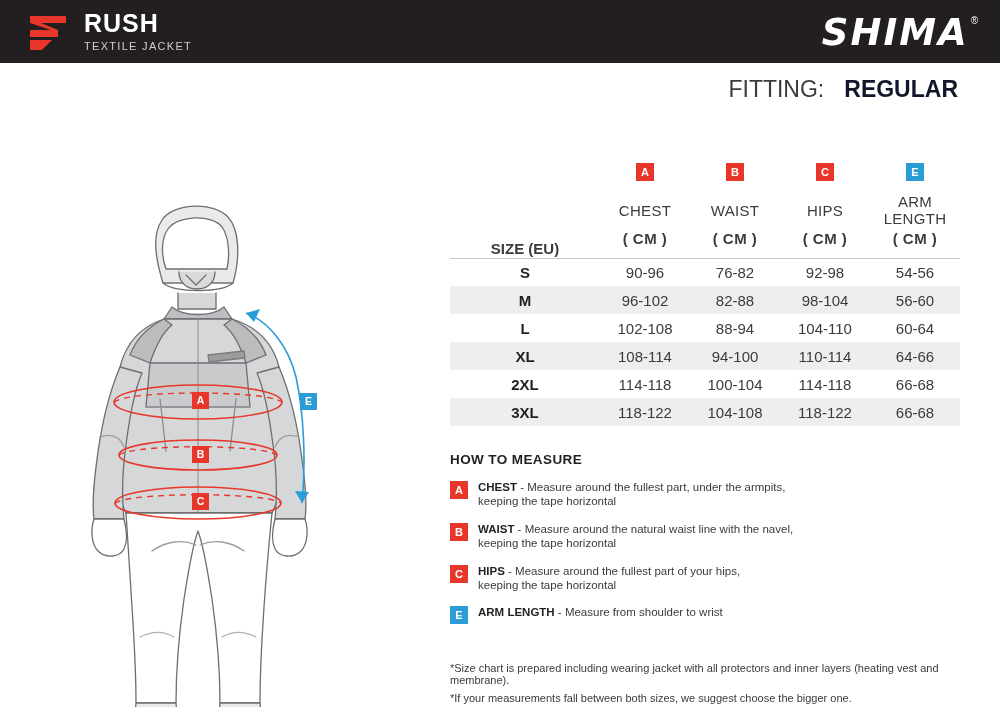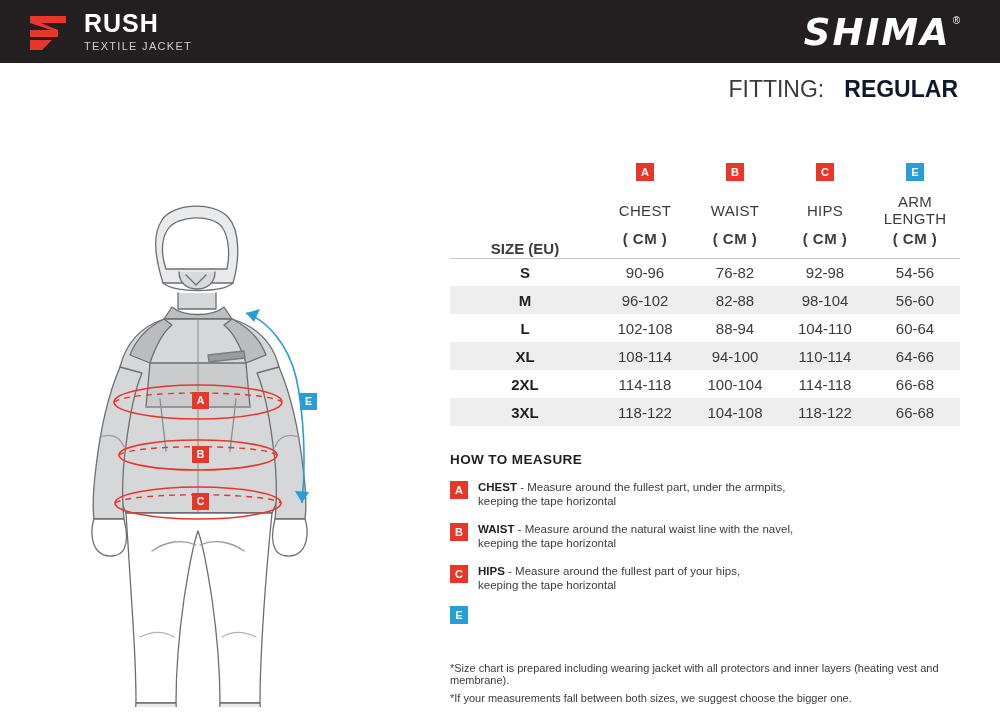--- a/index.html
+++ b/index.html
@@ -41,21 +41,21 @@
     letter-spacing: 1px;
   }
   .product-sub {
     color: #cfcfcf;
     font-size: 11px;
     letter-spacing: 1.3px;
     margin-top: 5px;
   }
   .logo-wrap {
     position: absolute;
-    right: 40px;
+    right: 22px;
     top: 50%;
     transform: translateY(-50%);
     display: flex;
     align-items: flex-start;
   }
   .logo-text {
     color: #ffffff;
     font-size: 37px;
     font-weight: bold;
     font-style: italic;
@@ -432,20 +432,23 @@
       <div class="measure-item">
         <span class="badge red">C</span>
         <div class="measure-text">
           <b>HIPS</b><span> - Measure around the fullest part of your hips,</span><br>
           <span>keeping the tape horizontal</span>
         </div>
       </div>
 
       <div class="measure-item">
         <span class="badge blue">E</span>
+        <div class="measure-text">
+          <b>ARM LENGTH</b><span> - Measure from shoulder to wrist</span>
+        </div>
       </div>
     </div>
 
     <div class="footnotes">
       <div class="footnote">*Size chart is prepared including wearing jacket with all protectors and inner layers (heating vest and membrane).</div>
       <div class="footnote">*If your measurements fall between both sizes, we suggest choose the bigger one.</div>
     </div>
 
   </div>
 </div>

